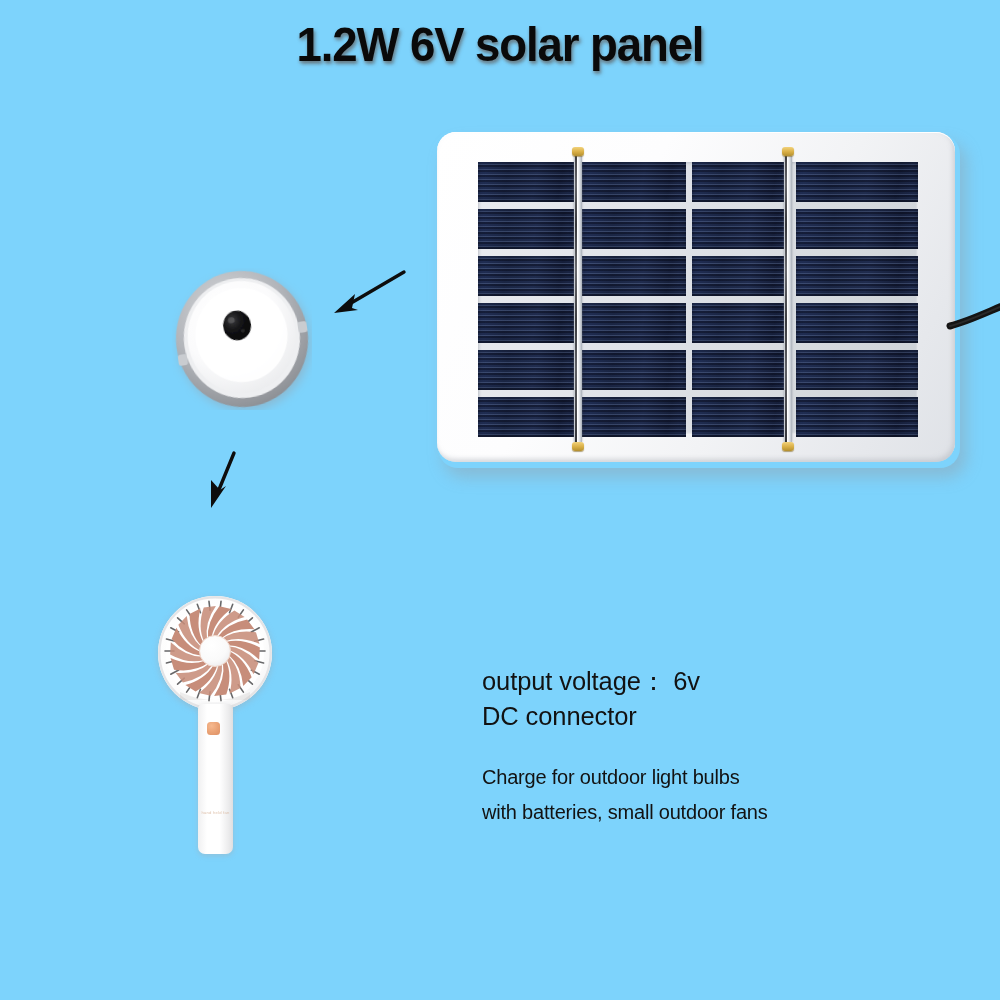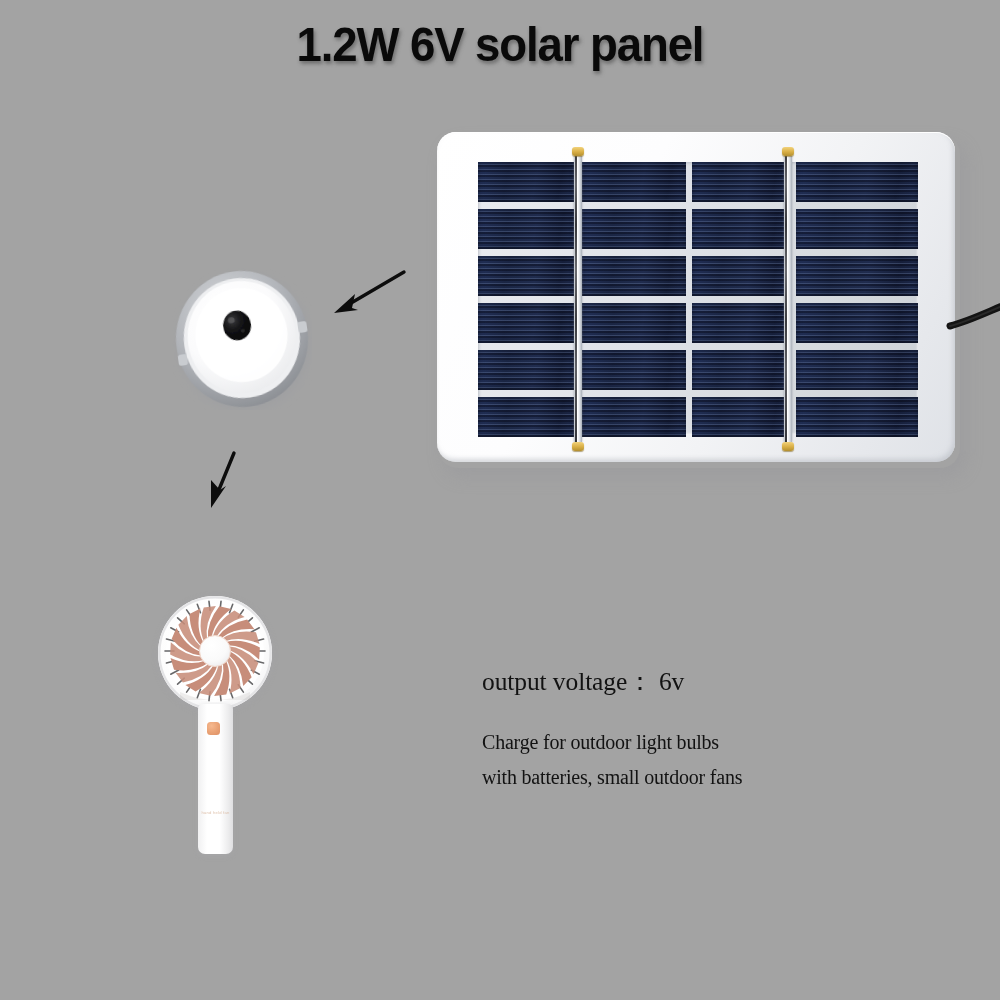--- a/index.html
+++ b/index.html
@@ -2,21 +2,21 @@
 <html><head>
 <meta charset="utf-8">
 <style>
   html,body{margin:0;padding:0;}
   body{
     width:1000px;height:1000px;
     background:#ffffff;
     font-family:"Liberation Sans","DejaVu Sans",sans-serif;
     overflow:hidden;
   }
-  #stage{position:relative;width:1000px;height:1000px;background:#a3a3a3;}
+  #stage{position:relative;width:1000px;height:1000px;background:#7dd3fc;}
 
   
   #title{
     position:absolute;left:0;top:16px;width:1000px;
     text-align:center;
     font-size:49px;
     font-weight:700;
     letter-spacing:-1.2px;
     color:#0a0a0a;
     font-family:"Liberation Sans Narrow","Liberation Sans","DejaVu Sans",sans-serif;
@@ -120,21 +120,21 @@
   #fan-brand{
     position:absolute;left:0;top:106px;width:35px;text-align:center;
     font-size:4.2px;line-height:5.5px;color:#d9b79e;letter-spacing:.2px;
     opacity:.85;
   }
 
   
   #spec{
     position:absolute;left:482px;top:664px;width:480px;
     color:#121212;
-    font-family:Liberation Serif, serif;
+    font-family:Liberation Sans, sans-serif;
   }
   .spec-line{font-size:25.5px;line-height:35px;white-space:nowrap;letter-spacing:-.1px;}
   #spec-gap{height:26px;}
   .desc-line{font-size:20px;line-height:35px;white-space:nowrap;letter-spacing:-.2px;}
 </style>
 </head>
 <body>
 
 <div id="stage">
 
@@ -323,18 +323,19 @@
     <div id="fan-handle">
       <div id="fan-button"></div>
       <div id="fan-brand">hand held fan</div>
     </div>
   </div>
 
   <div id="spec">
     <div class="spec-line">
       <span>output voltage：</span><span>&nbsp;</span><span>6v</span>
     </div>
+    <div class="spec-line">DC connector</div>
     <div id="spec-gap"></div>
     <div class="desc-line">Charge for outdoor light bulbs</div>
     <div class="desc-line">with batteries, small outdoor fans</div>
   </div>
 
 </div>
 
 </body></html>

